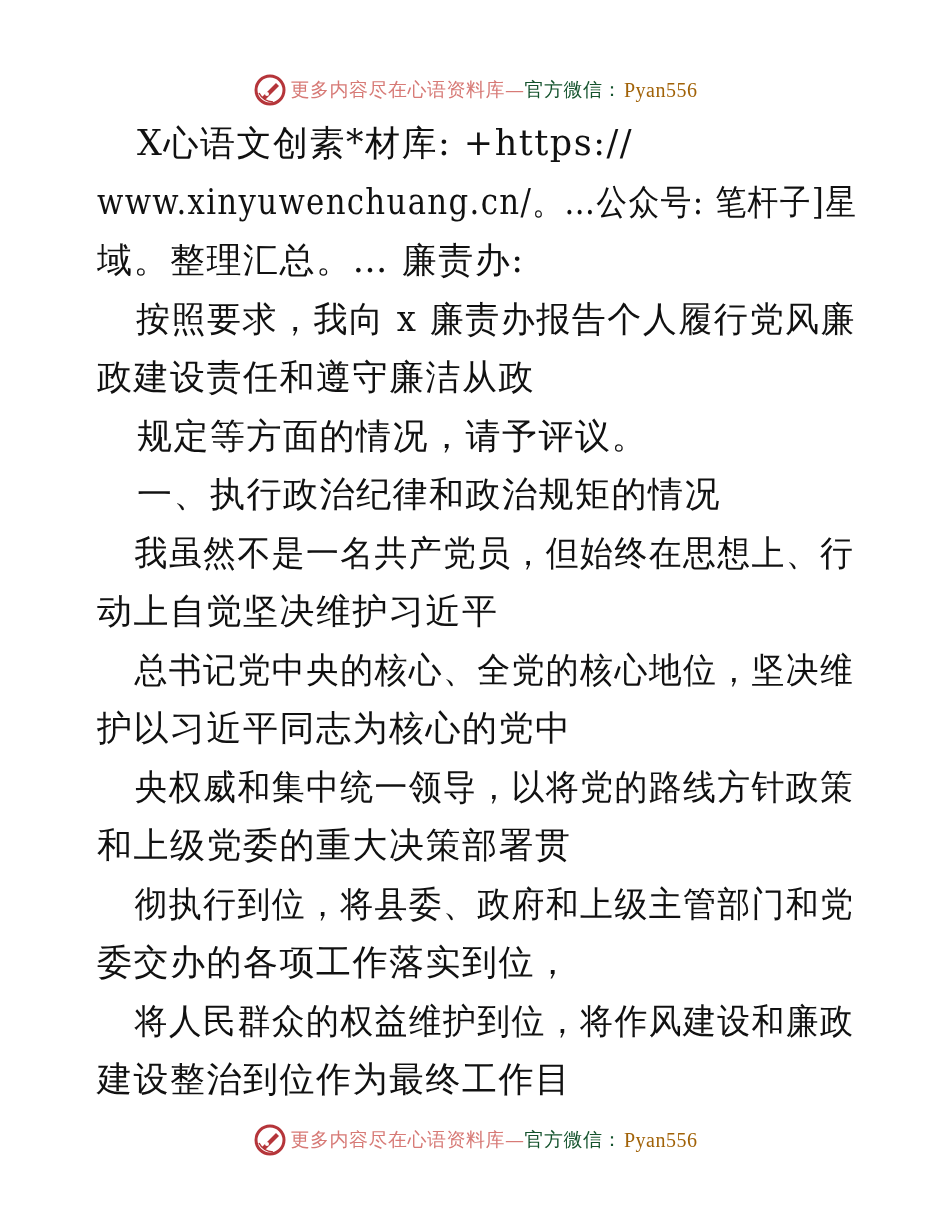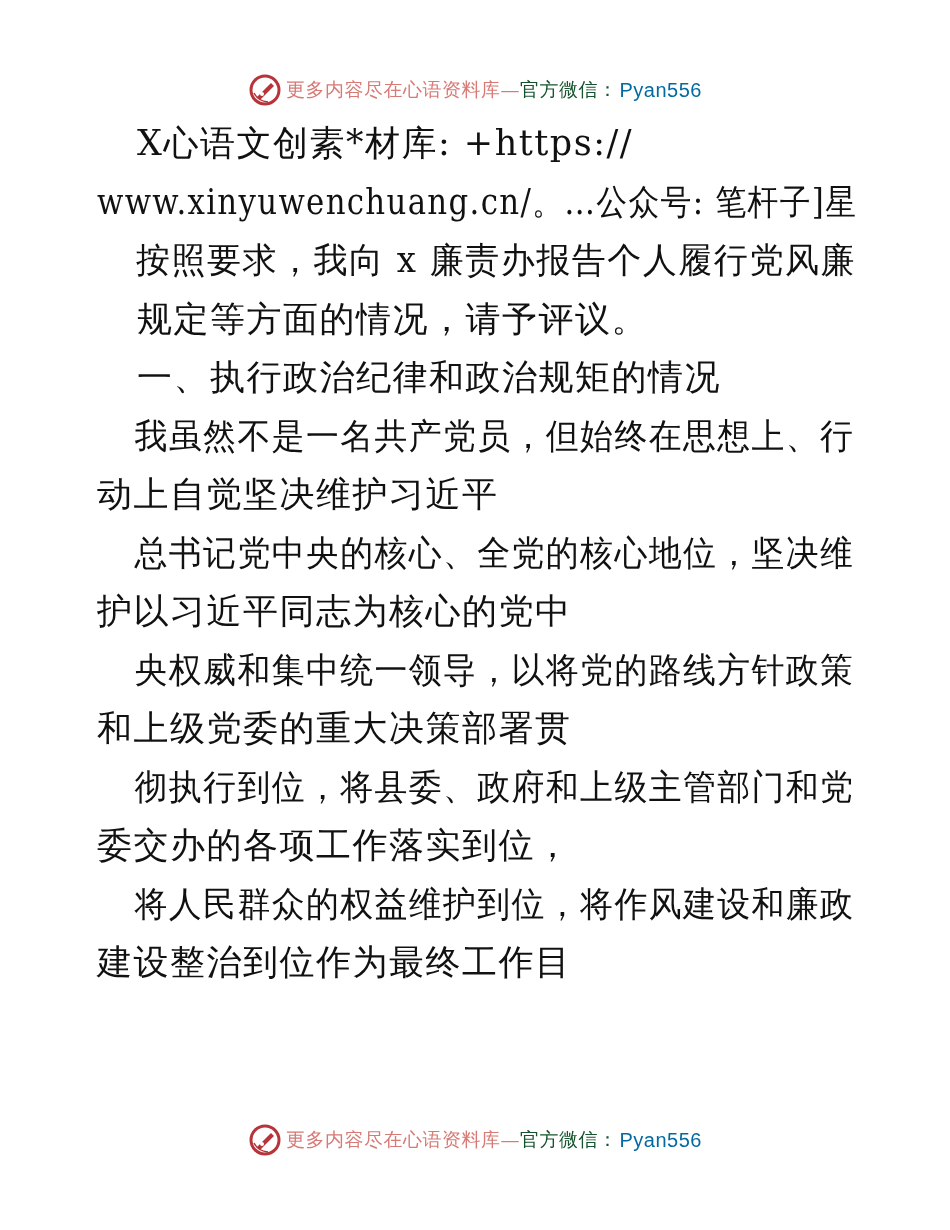--- a/index.html
+++ b/index.html
@@ -39,22 +39,22 @@
     font-family: "DejaVu Serif", "Liberation Serif", serif;
   }
   .wm-dash {
     color: #d77a76;
   }
   .wm-sub {
     color: #14532d;
     font-family: "DejaVu Serif", "Liberation Serif", serif;
   }
   .wm-id {
-    color: #0369a1;
-    font-family: Liberation Sans, sans-serif;
+    color: #a16207;
+    font-family: Liberation Serif, serif;
     font-size: 20px;
     margin-left: 2px;
   }
   .content {
     position: absolute;
     left: 97px;
     top: 114px;
     width: 760px;
   }
   .line {
@@ -81,21 +81,23 @@
   </svg>
   <span class="wm-main">更多内容尽在心语资料库</span>
   <span class="wm-dash">—</span>
   <span class="wm-sub">官方微信：</span>
   <span class="wm-id">Pyan556</span>
 </div>
 
 <div class="content">
   <div class="line indent">X心语文创素*材库: +https://</div>
   <div class="line" style="transform: scaleX(0.88);">www.xinyuwenchuang.cn/。…公众号: 笔杆子]星</div>
+  <div class="line">域。整理汇总。… 廉责办:</div>
   <div class="line indent" style="transform: scaleX(0.973);">按照要求，我向 x 廉责办报告个人履行党风廉</div>
+  <div class="line">政建设责任和遵守廉洁从政</div>
   <div class="line indent">规定等方面的情况，请予评议。</div>
   <div class="line indent">一、执行政治纪律和政治规矩的情况</div>
   <div class="line indent" style="transform: scaleX(0.939);">我虽然不是一名共产党员，但始终在思想上、行</div>
   <div class="line">动上自觉坚决维护习近平</div>
   <div class="line indent" style="transform: scaleX(0.939);">总书记党中央的核心、全党的核心地位，坚决维</div>
   <div class="line">护以习近平同志为核心的党中</div>
   <div class="line indent" style="transform: scaleX(0.939);">央权威和集中统一领导，以将党的路线方针政策</div>
   <div class="line">和上级党委的重大决策部署贯</div>
   <div class="line indent" style="transform: scaleX(0.939);">彻执行到位，将县委、政府和上级主管部门和党</div>
   <div class="line">委交办的各项工作落实到位，</div>

